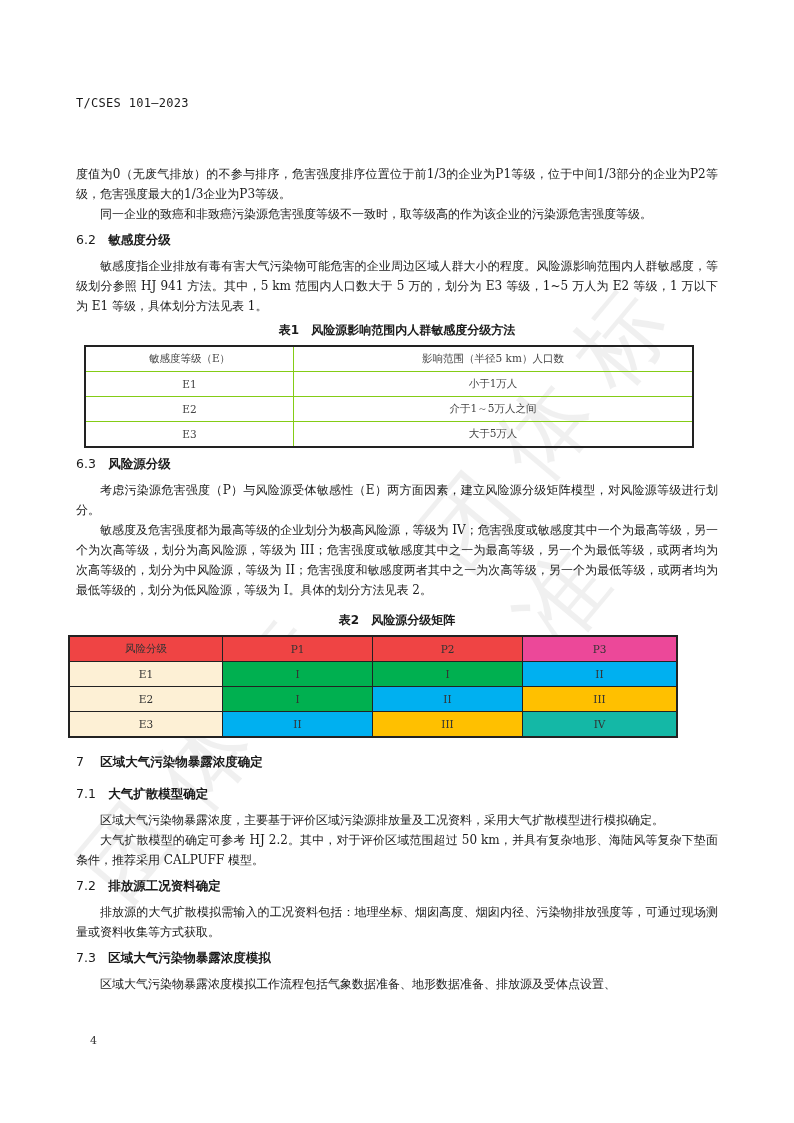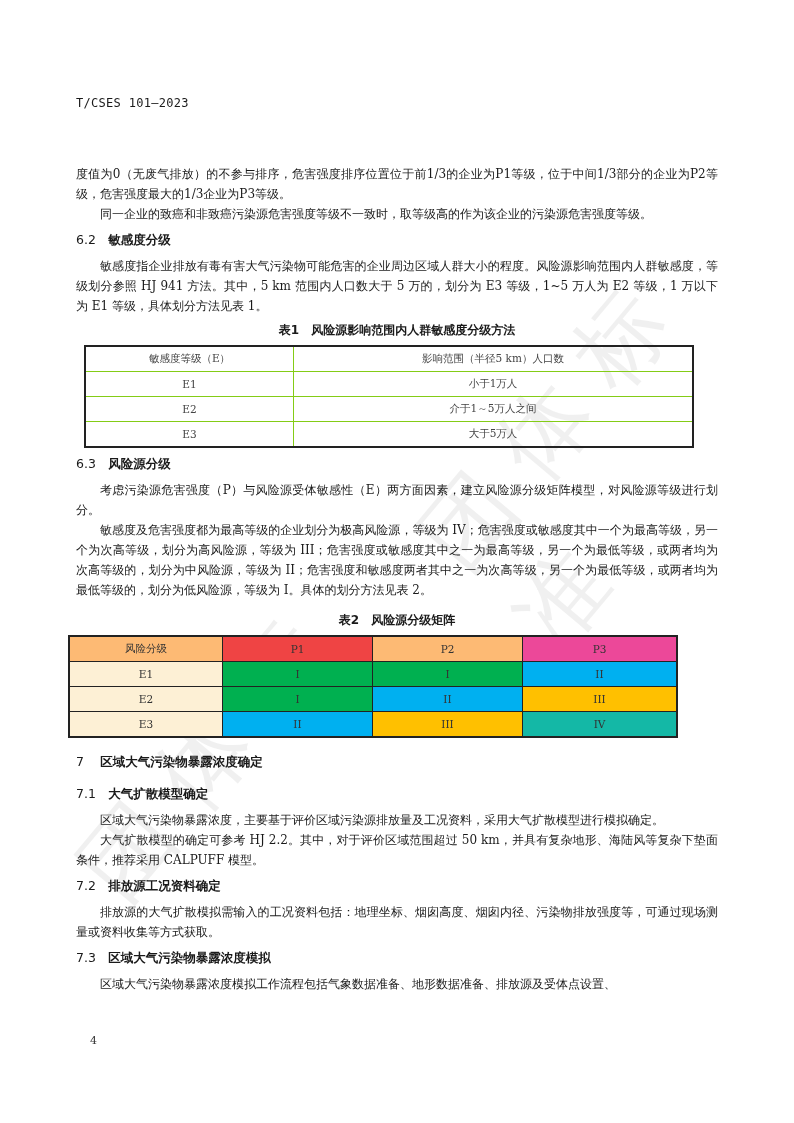--- a/index.html
+++ b/index.html
@@ -61,23 +61,23 @@
     </table>
 
   <h2><span class="num">6.3</span> <span>风险源分级</span></h2>
   <p class="indent">考虑污染源危害强度（P）与风险源受体敏感性（E）两方面因素，建立风险源分级矩阵模型，对风险源等级进行划分。</p>
   <p class="indent">敏感度及危害强度都为最高等级的企业划分为极高风险源，等级为 IV；危害强度或敏感度其中一个为最高等级，另一个为次高等级，划分为高风险源，等级为 III；危害强度或敏感度其中之一为最高等级，另一个为最低等级，或两者均为次高等级的，划分为中风险源，等级为 II；危害强度和敏感度两者其中之一为次高等级，另一个为最低等级，或两者均为最低等级的，划分为低风险源，等级为 I。具体的划分方法见表 2。</p>
 
   <div class="caption" style="margin-top:12px"><span class="tno">表2</span><span>风险源分级矩阵</span></div>
   <table class="t2">
     <tbody>
         <tr>
-      <th style="width:150px;background:#fdba74">风险分级</th>
+      <th style="width:150px;background:#ef4444">风险分级</th>
       <th style="background:#ef4444">P1</th>
-      <th style="background:#fdba74">P2</th>
+      <th style="background:#ef4444">P2</th>
       <th style="background:#ec4899">P3</th>
     </tr>
     <tr>
       <td style="background:#fdf0d5">E1</td>
       <td style="background:#00b050">I</td>
       <td style="background:#00b050">I</td>
       <td style="background:#00b0f0">II</td>
     </tr>
     <tr>
       <td style="background:#fdf0d5">E2</td>

